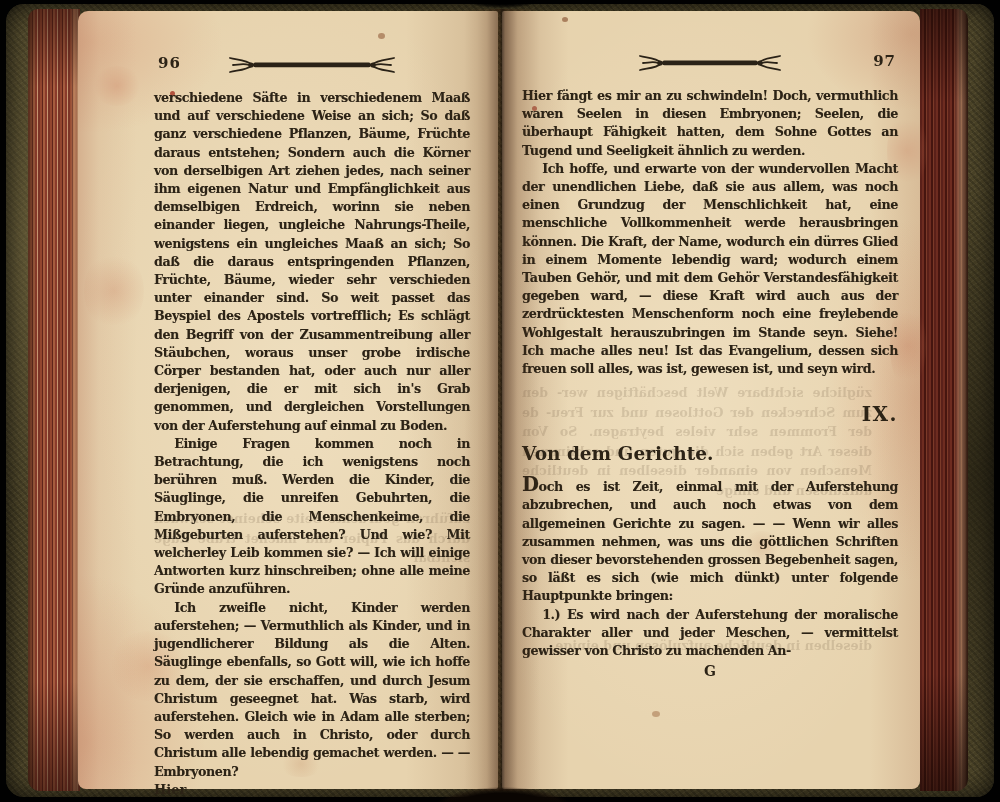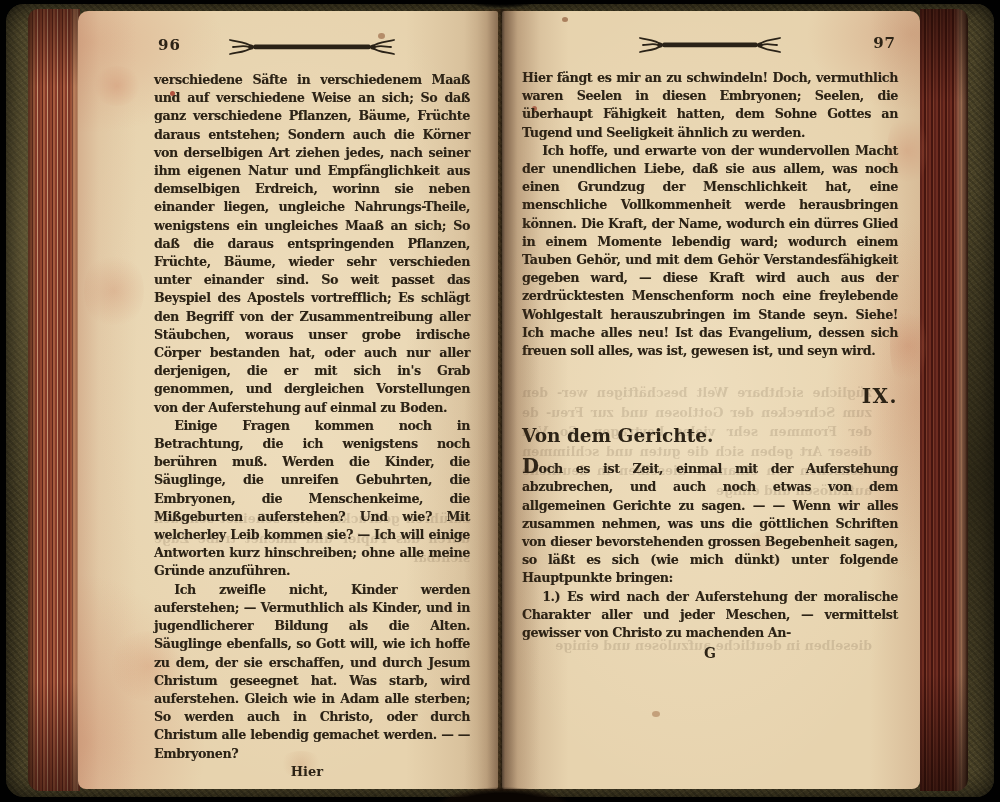--- a/index.html
+++ b/index.html
@@ -66,38 +66,38 @@
   }
   .notch-top {
     position:absolute; left:436px; top:-30px; width:132px; height:48px; z-index:4; pointer-events:none;
     background:radial-gradient(ellipse 50% 50% at 50% 40%, #000 62%, rgba(0,0,0,0.55) 72%, transparent 80%);
   }
   .notch-bottom {
     position:absolute; left:418px; bottom:-26px; width:170px; height:52px; z-index:4; pointer-events:none;
     background:radial-gradient(ellipse 50% 50% at 50% 62%, #0a0502 58%, rgba(20,10,4,0.5) 72%, transparent 82%);
   }
   
-  .text-col { position:relative; z-index:2; color:#2c2316; }
+  .text-col { position:relative; z-index:2; color:#2c2316;margin-top:18px; }
   .pleft .text-col { padding:25px 28px 0 76px; }
   .pright .text-col { padding:23px 22px 0 20px; }
   .page-header { position:relative; height:24px; }
   .pagenum { position:absolute; top:0; font-size:15px; font-weight:700; letter-spacing:1px; }
   .pagenum.l { left:4px; }
   .pagenum.r { right:2px; }
   .orn { position:absolute; left:50%; transform:translateX(-50%); top:2px; }
   .body-text {
     margin-top:11px;
     font-size:12.6px; line-height:18.2px; font-weight:700;
     letter-spacing:-0.35px; text-align:justify;
     text-shadow:0.3px 0.3px 0.6px rgba(44,35,22,0.35);
   }
   .body-text p { margin:0; }
   p.indent { text-indent:1.6em; }
   p.dropcap::first-letter { font-size:1.55em; line-height:0.85; }
-  .catchword { text-align:center; padding-right:10px; font-size:13px; font-weight:700; margin-top:1px; }
+  .catchword { text-align:left; padding-right:10px; font-size:13px; font-weight:700; margin-top:1px; }
   .section-number { text-align:right; font-size:20px; font-weight:700; letter-spacing:1.5px; margin:24px 0 0 0; }
   .section-title { text-align:left; font-size:18.5px; font-weight:700; margin:17px 0 13px 0; }
   .signature { text-align:center; font-size:14px; font-weight:700; margin-top:3px; }
   
   .ghost {
     position:absolute; z-index:0; transform:scaleX(-1);
     color:#5a4630; opacity:0.17; filter:blur(0.7px);
     font-size:12.6px; line-height:19.5px; font-weight:700; text-align:justify;
     pointer-events:none;
   }

